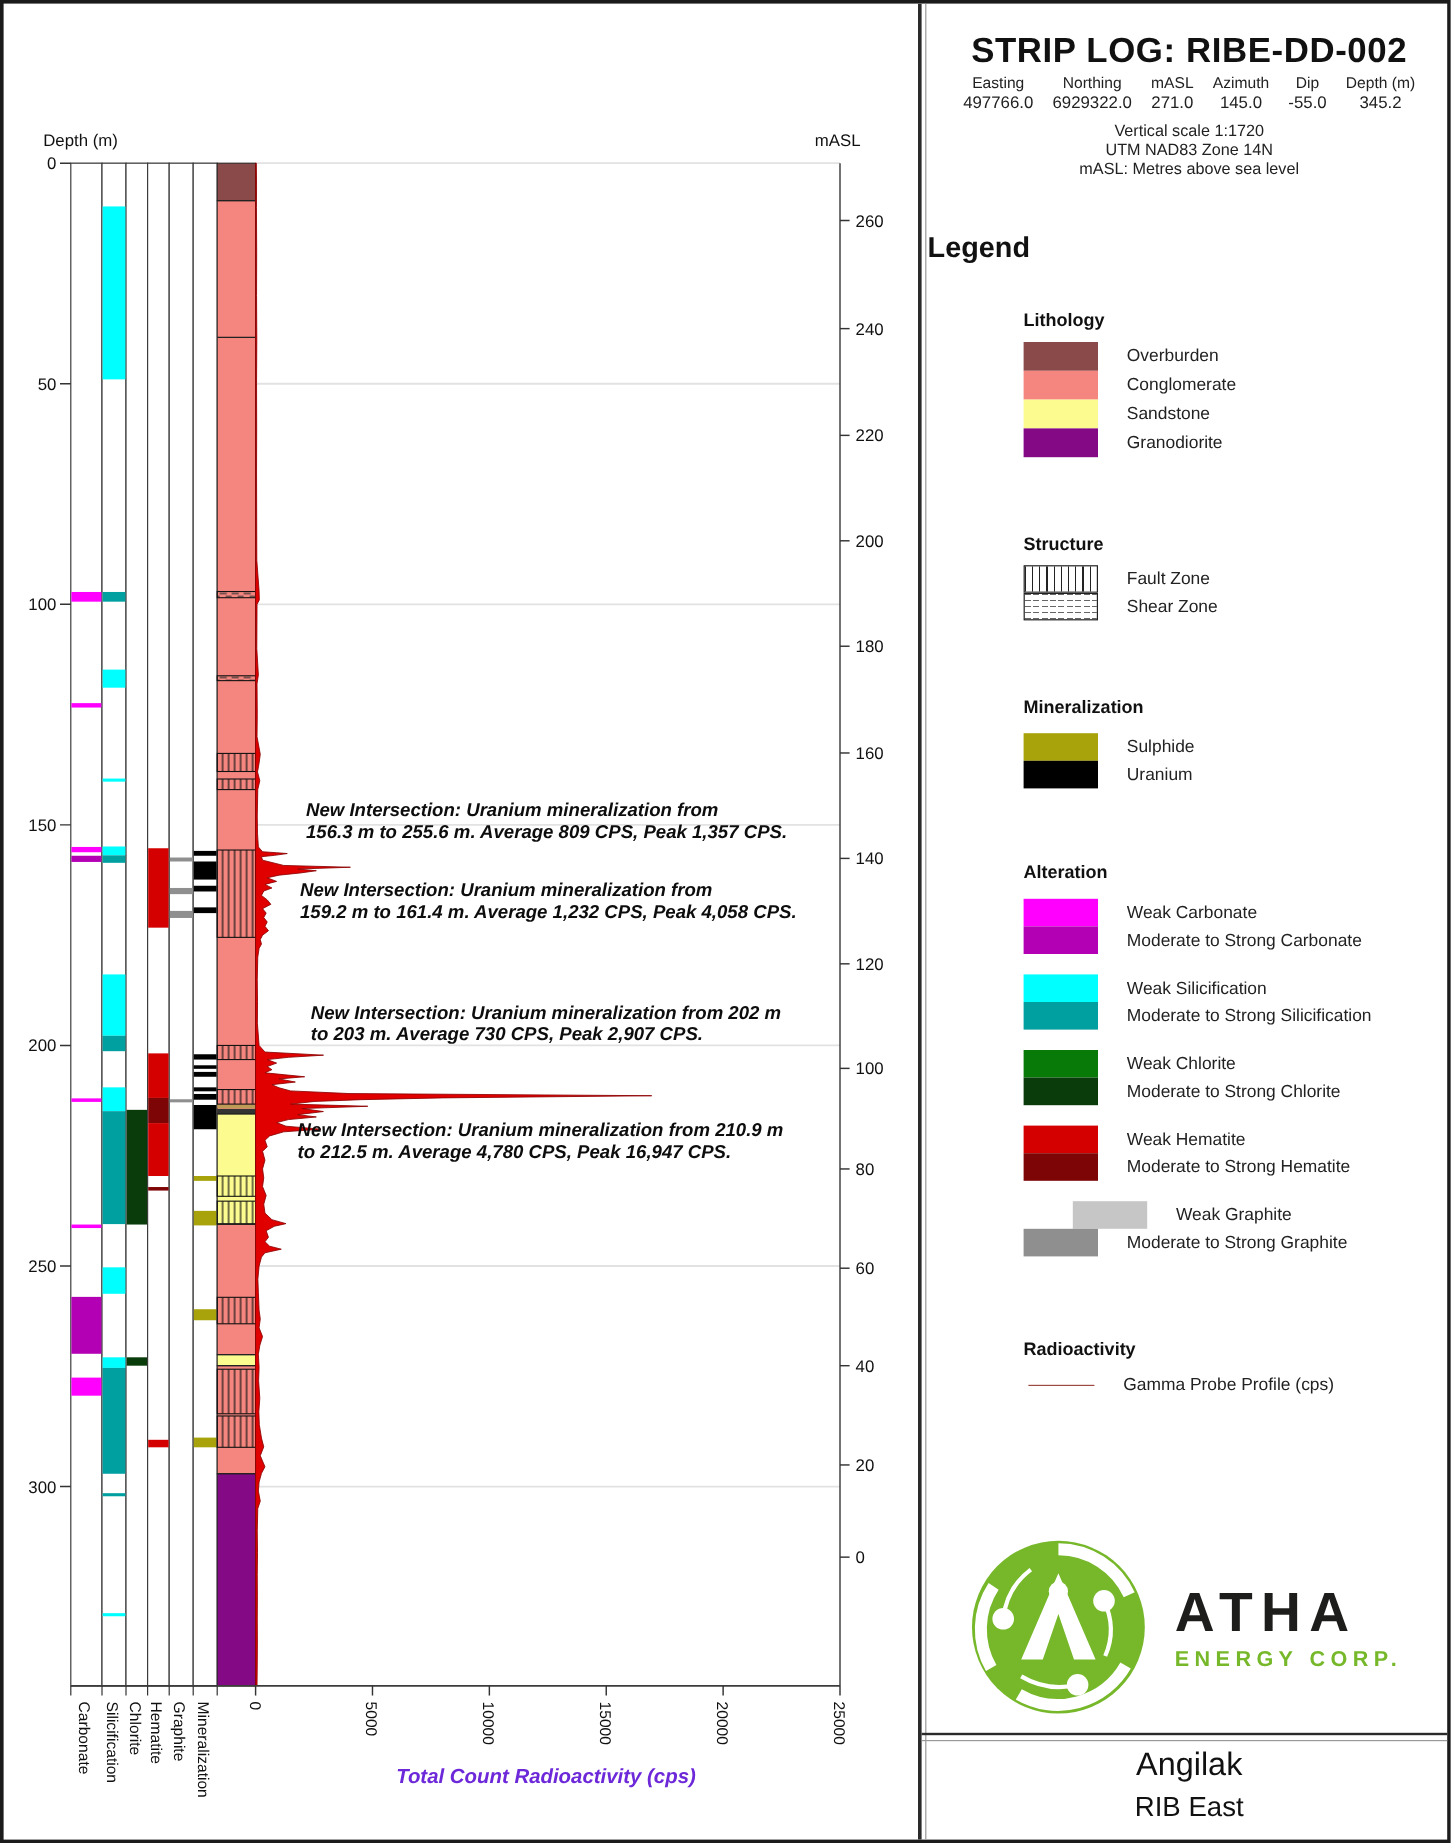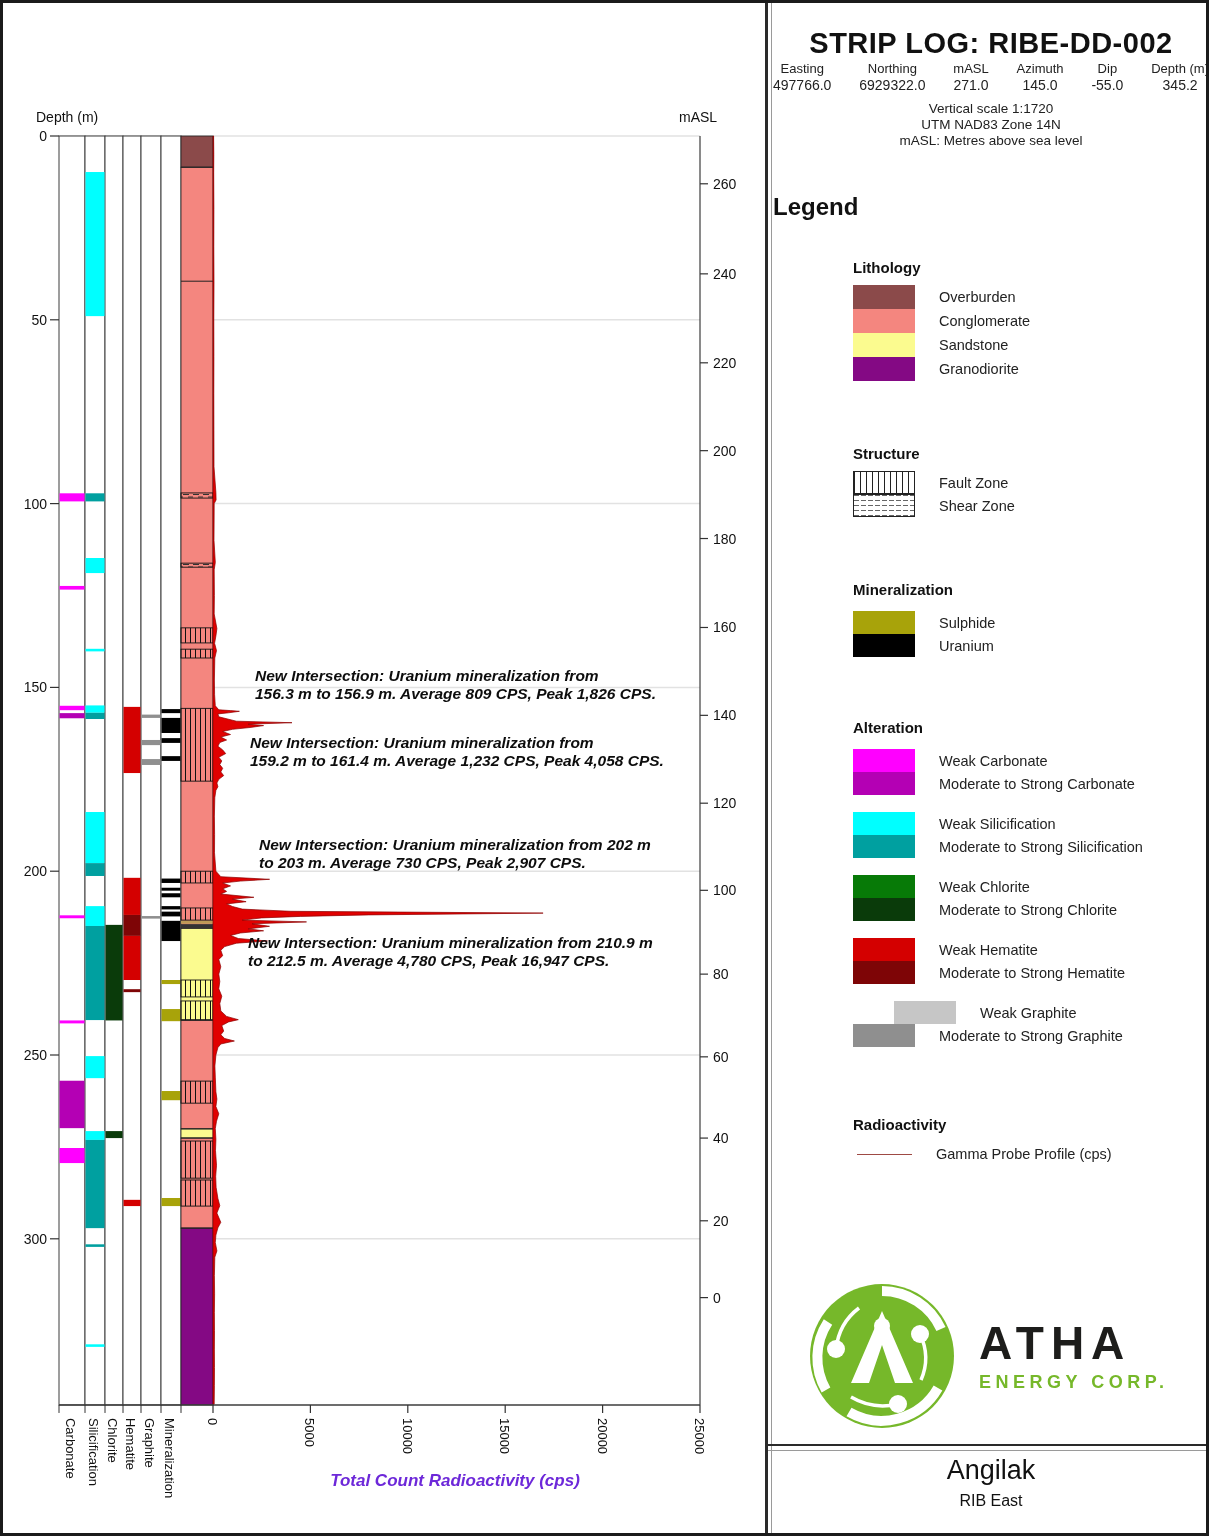--- a/index.html
+++ b/index.html
@@ -11,21 +11,21 @@
   .axis-header{position:absolute;font-size:14px;color:#111;}
   .rad-axis-title{position:absolute;left:207px;top:1468px;width:490px;text-align:center;
                   font-size:17px;font-weight:bold;font-style:italic;color:#6d28d9;}
   .annotation{position:absolute;font-size:15.5px;font-weight:bold;font-style:italic;line-height:1.15;color:#0d0d0d;white-space:nowrap;}
   
   .divider{position:absolute;top:0;width:3px;height:1536px;background:#2a2a2a;}
   .divider-light{position:absolute;top:0;width:1px;height:1536px;background:#9a9a9a;}
   
   .right-panel{position:absolute;left:770px;top:0;width:436px;height:1536px;}
   .rp-title{position:absolute;left:0;top:24px;width:100%;text-align:center;font-size:29px;font-weight:bold;letter-spacing:.5px;}
-  .fields-row{position:absolute;left:0;top:58px;width:100%;display:flex;justify-content:space-between;gap:16px;}
+  .fields-row{position:absolute;left:0;top:58px;width:100%;display:flex;justify-content:center;gap:16px;}
   .field-col{text-align:center;}
   .field-label{font-size:13px;color:#222;}
   .field-value{font-size:14px;color:#222;margin-top:1px;}
   .notes{position:absolute;left:0;top:98px;width:100%;text-align:center;font-size:13.5px;line-height:1.18;color:#222;}
   .legend-title{position:absolute;left:0;top:190px;width:100%;text-align:left;font-size:24px;font-weight:bold;}
   .lg-section-header{position:absolute;font-size:15px;font-weight:bold;color:#111;}
   .lg-row{position:absolute;display:flex;align-items:center;}
   .lg-swatch{width:62px;height:23px;flex:0 0 62px;}
   .lg-label{font-size:14.5px;color:#222;margin-left:24px;white-space:nowrap;}
   .sw-fault{background-color:#fff;background-image:repeating-linear-gradient(90deg,#222 0 1px,transparent 1px 6px);border:1px solid #222;box-sizing:border-box;}
@@ -35,21 +35,21 @@
   
   .logo-wrap{position:absolute;left:30px;top:1268px;width:380px;height:170px;display:flex;align-items:center;}
   .logo-text{margin-left:18px;}
   .logo-name{font-size:46px;font-weight:bold;letter-spacing:7px;color:#1d1d1b;line-height:1;}
   .logo-sub{font-size:18px;letter-spacing:4.5px;color:#76b82a;margin-top:6px;font-weight:bold;}
   
   .footer-sep{position:absolute;left:765px;top:1441px;width:441px;height:2px;background:#2a2a2a;}
   .footer-sep-light{position:absolute;left:765px;top:1447px;width:441px;height:1px;background:#9a9a9a;}
   .footer{position:absolute;left:770px;top:1452px;width:436px;text-align:center;}
   .footer-project{font-size:27px;color:#111;}
-  .footer-area{font-size:16px;color:#111;margin-top:6px;}
+  .footer-area{font-size:23px;color:#111;margin-top:6px;}
 </style>
 </head>
 <body>
 
 <div class="page">
 
   <div class="abs" style="left:0;top:0;width:762px;height:1536px;">
     <div class="axis-header" style="left:33px;top:106px;">Depth (m)</div>
     <div class="axis-header" style="left:676px;top:106px;">mASL</div>
     <svg id="log-svg" width="762" height="1536">
@@ -218,21 +218,21 @@
         <text x="63" y="1414.9552" font-size="13" fill="#111" font-family="Liberation Sans, sans-serif" transform="rotate(90 63 1414.9552)">Carbonate</text>
         <text x="86" y="1414.9552" font-size="13" fill="#111" font-family="Liberation Sans, sans-serif" transform="rotate(90 86 1414.9552)">Silicification</text>
         <text x="105" y="1414.9552" font-size="13" fill="#111" font-family="Liberation Sans, sans-serif" transform="rotate(90 105 1414.9552)">Chlorite</text>
         <text x="123" y="1414.9552" font-size="13" fill="#111" font-family="Liberation Sans, sans-serif" transform="rotate(90 123 1414.9552)">Hematite</text>
         <text x="142" y="1414.9552" font-size="13" fill="#111" font-family="Liberation Sans, sans-serif" transform="rotate(90 142 1414.9552)">Graphite</text>
         <text x="162" y="1414.9552" font-size="13" fill="#111" font-family="Liberation Sans, sans-serif" transform="rotate(90 162 1414.9552)">Mineralization</text>
       </svg>
     <div id="annotations">
         <div class="annotation" style="left: 252px; top: 664px;">
           <div>New Intersection: Uranium mineralization from</div>
-          <div>156.3 m to 156.9 m. Average 809 CPS, Peak 1,826 CPS.</div>
+          <div>156.3 m to 255.6 m. Average 809 CPS, Peak 1,357 CPS.</div>
         </div>
         <div class="annotation" style="left: 247px; top: 731px;">
           <div>New Intersection: Uranium mineralization from</div>
           <div>159.2 m to 161.4 m. Average 1,232 CPS, Peak 4,058 CPS.</div>
         </div>
         <div class="annotation" style="left: 256px; top: 833px;">
           <div>New Intersection: Uranium mineralization from 202 m</div>
           <div>to 203 m. Average 730 CPS, Peak 2,907 CPS.</div>
         </div>
         <div class="annotation" style="left: 245px; top: 931px;">

